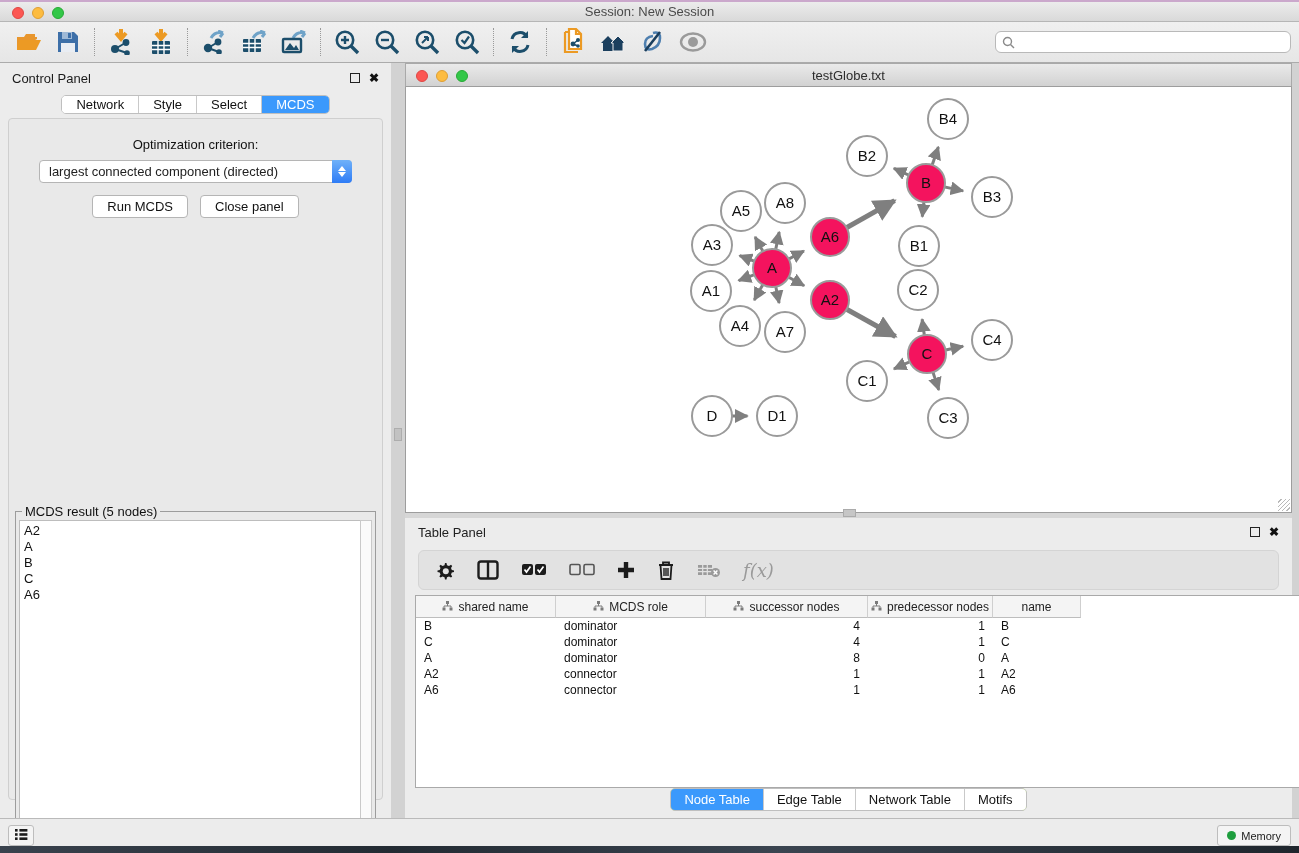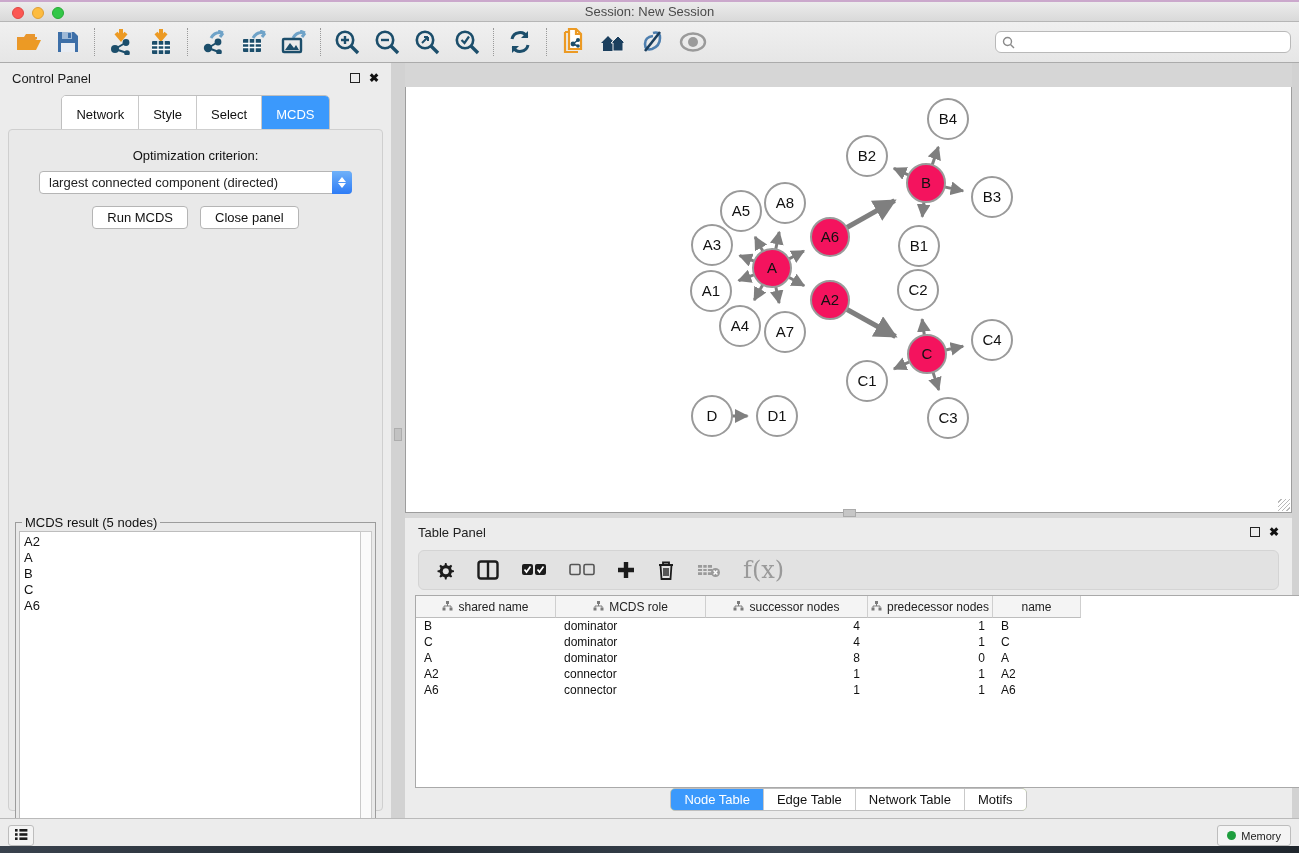--- a/index.html
+++ b/index.html
@@ -32,25 +32,25 @@
   
   .control-panel { position:absolute; left:0; top:63px; width:391px; height:755px; background:#ECECEC; }
   .panel-head { height:30px; display:flex; align-items:center; padding:0 12px; }
   .panel-head .ptitle { font-size:13px; color:#1a1a1a; }
   .panel-ctrls { margin-left:auto; display:flex; gap:9px; align-items:center; }
   .float-btn { width:10px; height:10px; border:1.5px solid #222; background:transparent; }
   .close-btn { font-size:12px; font-weight:bold; color:#111; line-height:10px; }
 
   .cp-tabs { position:absolute; left:0; top:32px; width:100%; display:flex; justify-content:center; }
   .cp-tabgroup { display:flex; border:1px solid #BFBFBF; border-radius:5px; overflow:hidden; background:#fff; }
-  .cp-tab { padding:11px 14px; font-size:13px; background:#fff; border-right:1px solid #C9C9C9; color:#111; }
+  .cp-tab { padding:1px 14px; font-size:13px; background:#fff; border-right:1px solid #C9C9C9; color:#111; }
   .cp-tab:last-child { border-right:none; }
   .cp-tab.active { background:#3B99FC; color:#fff; }
 
-  .cp-body { position:absolute; left:8px; top:66px; width:375px; height:682px; background:#E9E9E9;
+  .cp-body { position:absolute; left:8px; top:55px; width:375px; height:682px; background:#E9E9E9;
     border:1px solid #CFCFCF; border-radius:4px; }
   .opt-label { text-align:center; margin-top:18px; font-size:13px; color:#111; }
   .dropdown { position:relative; margin:8px auto 0 auto; width:313px; height:23px; background:#fff;
     border:1px solid #B5B5B5; border-radius:4px; display:flex; align-items:center; padding-left:9px; font-size:13px; }
   .dd-stepper { position:absolute; right:-1px; top:-1px; width:20px; height:23px; border-radius:0 4px 4px 0;
     background:linear-gradient(#6FB1F9,#2E7CF6); display:flex; flex-direction:column; align-items:center; justify-content:center; gap:1px; }
   .dd-stepper .tri-up { width:0; height:0; border-left:4px solid transparent; border-right:4px solid transparent; border-bottom:5px solid #fff; }
   .dd-stepper .tri-dn { width:0; height:0; border-left:4px solid transparent; border-right:4px solid transparent; border-top:5px solid #fff; }
   .cp-buttons { display:flex; justify-content:center; gap:12px; margin-top:12px; }
   .wbtn { background:#fff; border:1px solid #B5B5B5; border-radius:4px; padding:3px 14px; font-size:13px; color:#111;
@@ -79,21 +79,21 @@
     background:repeating-linear-gradient(135deg, transparent 0 2px, #b9b9b9 2px 3px); }
   .gutter-right { position:absolute; left:1292px; top:63px; width:7px; height:755px; background:#D2D2D2; }
   .split-handle-bottom { position:absolute; left:843px; top:509px; width:13px; height:8px; background:#C6C6C6; border:1px solid #ABABAB; }
 
   
   .table-panel { position:absolute; left:405px; top:518px; width:887px; height:300px; background:#ECECEC; }
   .tp-head { height:28px; display:flex; align-items:center; padding:0 13px; }
   .tp-toolbar { position:absolute; left:13px; top:32px; width:861px; height:40px; background:#E2E2E2;
     border:1px solid #D4D4D4; border-radius:6px; display:flex; align-items:center; gap:22px; padding:0 16px; }
   .tp-toolbar .ticon { display:flex; align-items:center; justify-content:center; }
-  .fx-label { font-family:"DejaVu Serif", serif; font-size:24px; color:#9a9a9a; }
+  .fx-label { font-family:"DejaVu Serif", serif; font-style:italic; font-size:18px; color:#9a9a9a; }
 
   .node-table { position:absolute; left:10px; top:77px; width:1019px; height:193px; background:#fff; border:1px solid #A9A9A9; overflow:hidden; }
   .nt-header { display:flex; height:22px; }
   .nt-hcell { background:#F4F4F4; border-right:1px solid #CFCFCF; border-bottom:1px solid #BDBDBD;
     display:flex; align-items:center; justify-content:center; gap:5px; font-size:12px; color:#222; }
   .nt-hcell svg { flex:none; }
   .nt-row { display:flex; height:16px; align-items:center; }
   .nt-cell { font-size:12px; color:#111; padding:0 8px; white-space:nowrap; overflow:hidden; }
   .nt-cell.num { text-align:right; }
 
@@ -342,20 +342,28 @@
         <div class="mcds-scroll"></div>
       </div>
     </div>
   </div>
 
   <div class="gutter-v"></div>
   <div class="split-handle-left"></div>
   <div class="gutter-right"></div>
 
   <div class="net-window">
+    <div class="net-titlebar">
+      <div class="lights">
+        <div class="light red"></div>
+        <div class="light yellow"></div>
+        <div class="light green"></div>
+      </div>
+      <div class="net-title">testGlobe.txt</div>
+    </div>
     <div class="net-canvas">
       <svg id="graph" width="885" height="424">
           <defs>
             <marker id="arrow" viewBox="0 0 10 10" refX="9" refY="5" markerWidth="4.6" markerHeight="4.6" orient="auto">
               <path d="M0,0 L10,5 L0,10 z" fill="#7f7f7f"></path>
             </marker>
           </defs>
           <line x1="366" y1="181" x2="349.1420496285355" y2="150.00312351053307" stroke="#7f7f7f" stroke-width="3" marker-end="url(#arrow)"></line>
           <line x1="366" y1="181" x2="373.19496239990974" y2="145.02518800045124" stroke="#7f7f7f" stroke-width="3" marker-end="url(#arrow)"></line>
           <line x1="366" y1="181" x2="333.6388850721407" y2="168.5949059443206" stroke="#7f7f7f" stroke-width="3" marker-end="url(#arrow)"></line>

